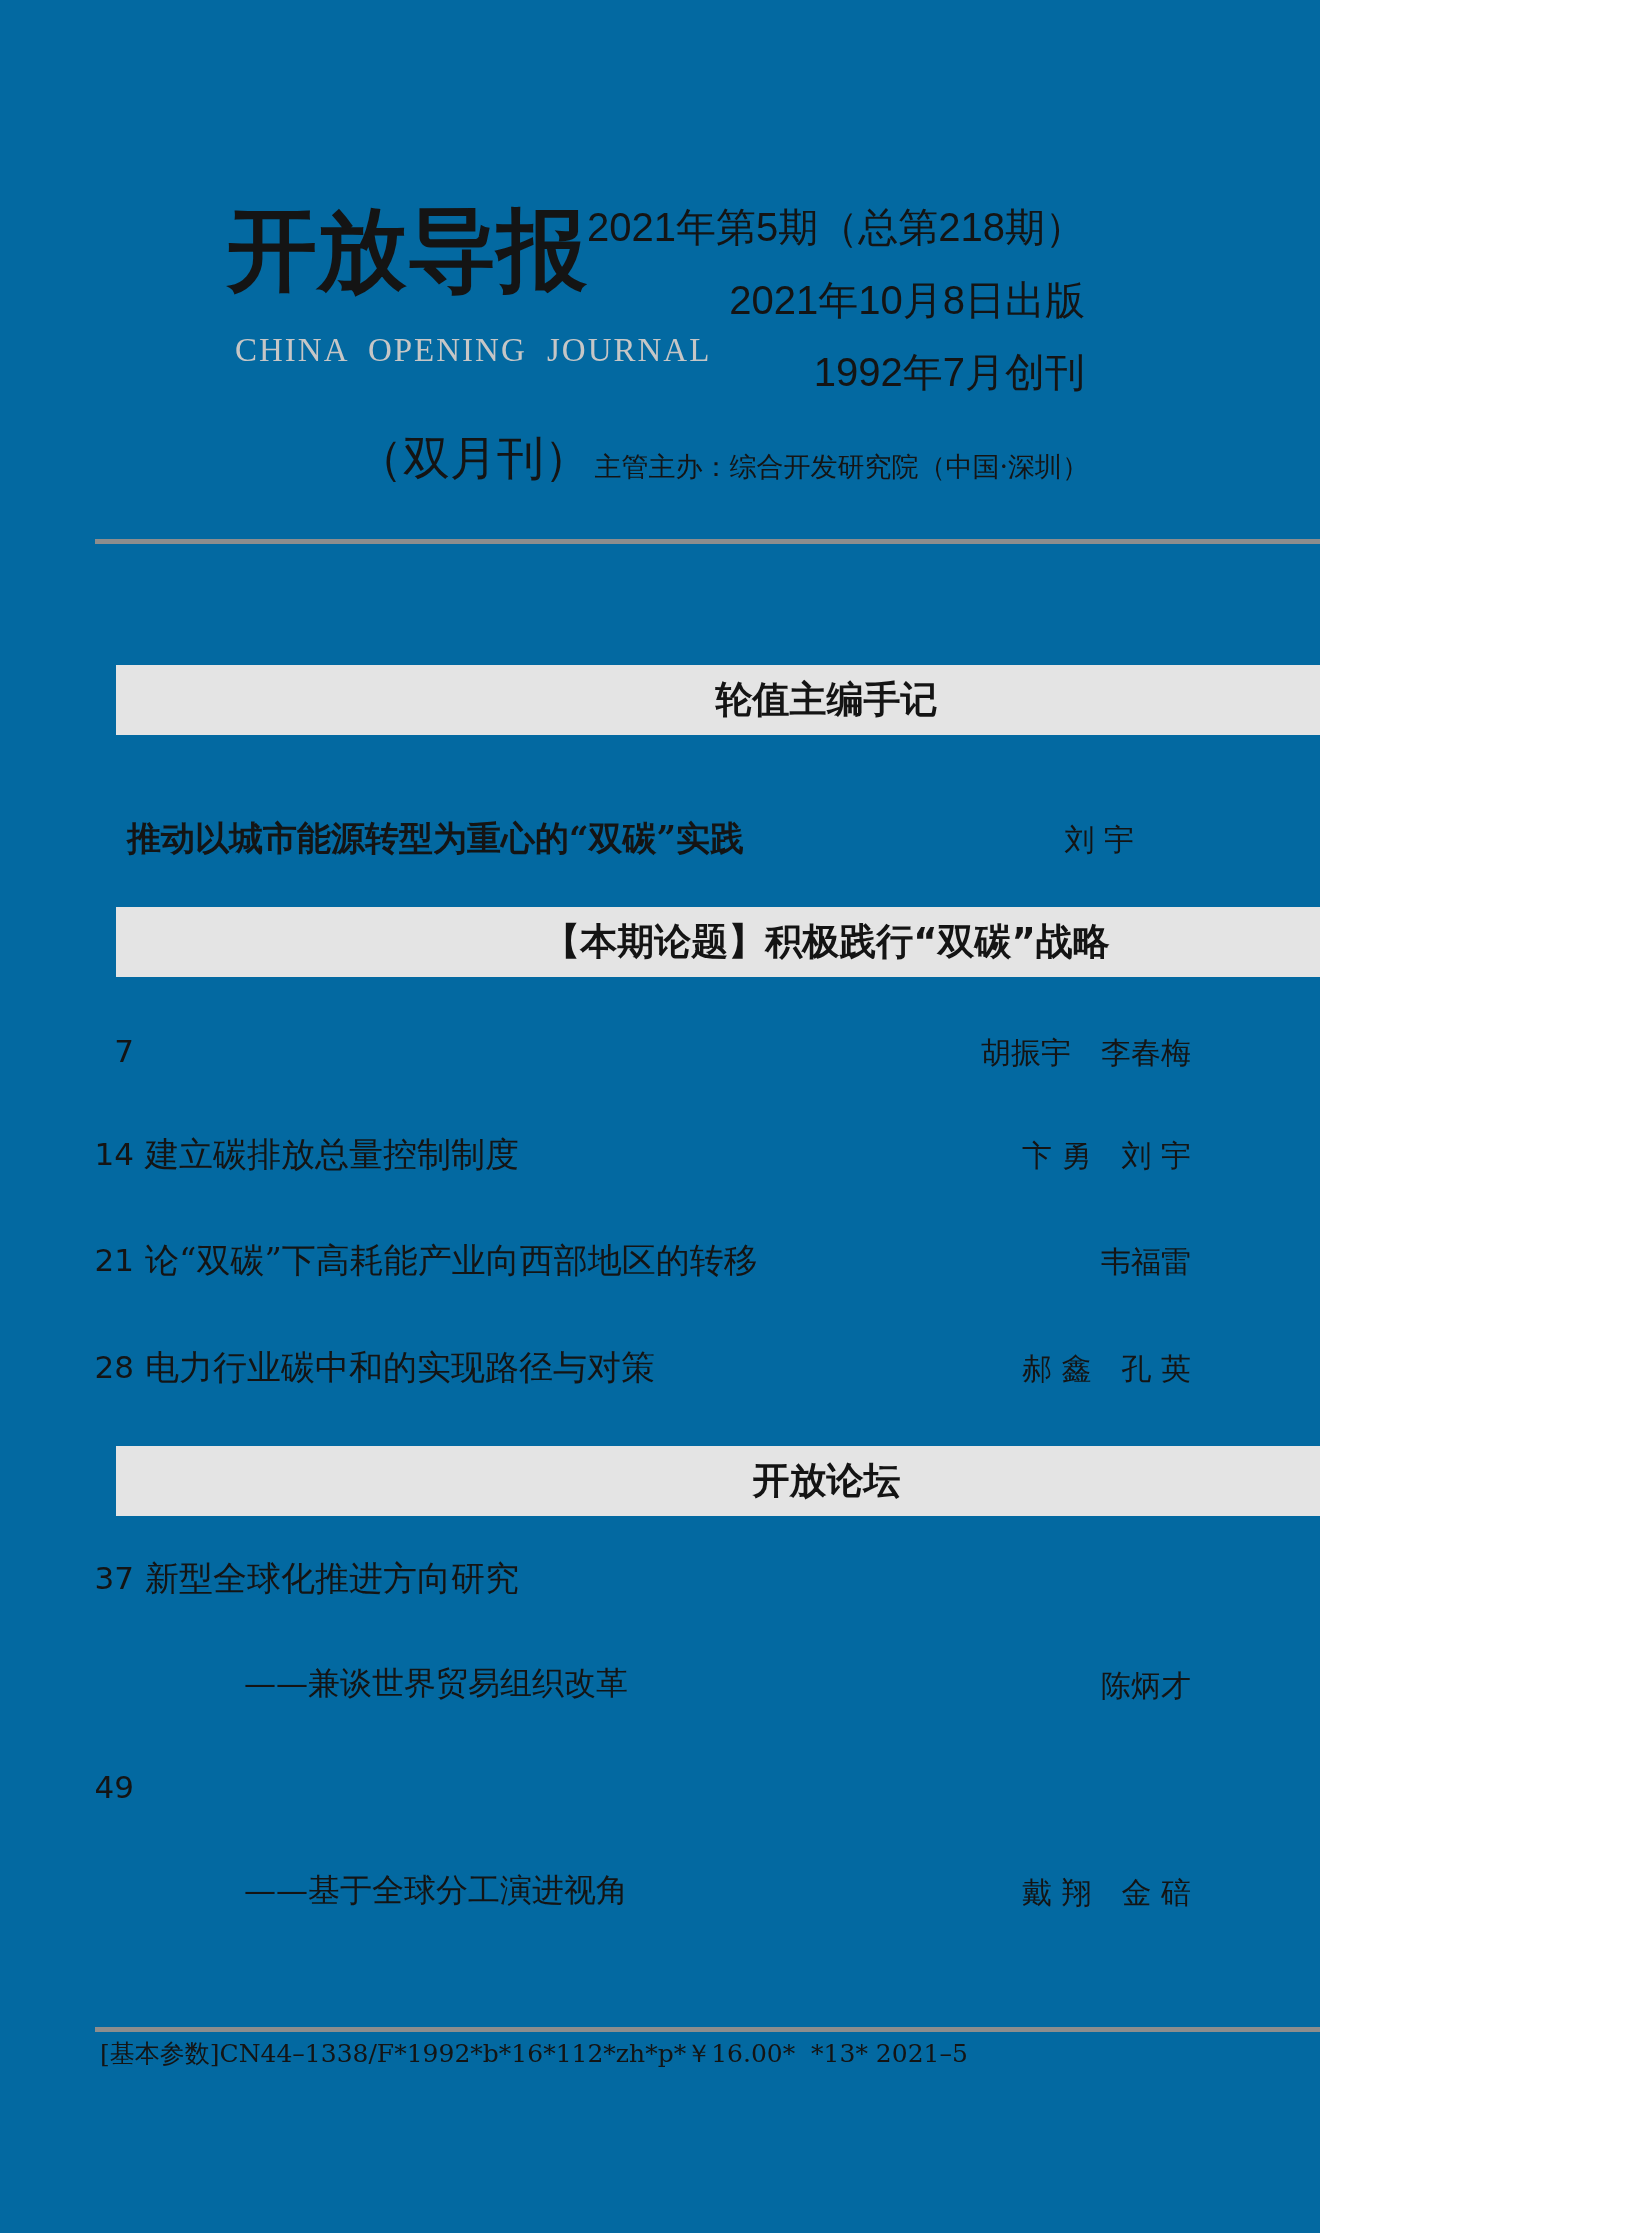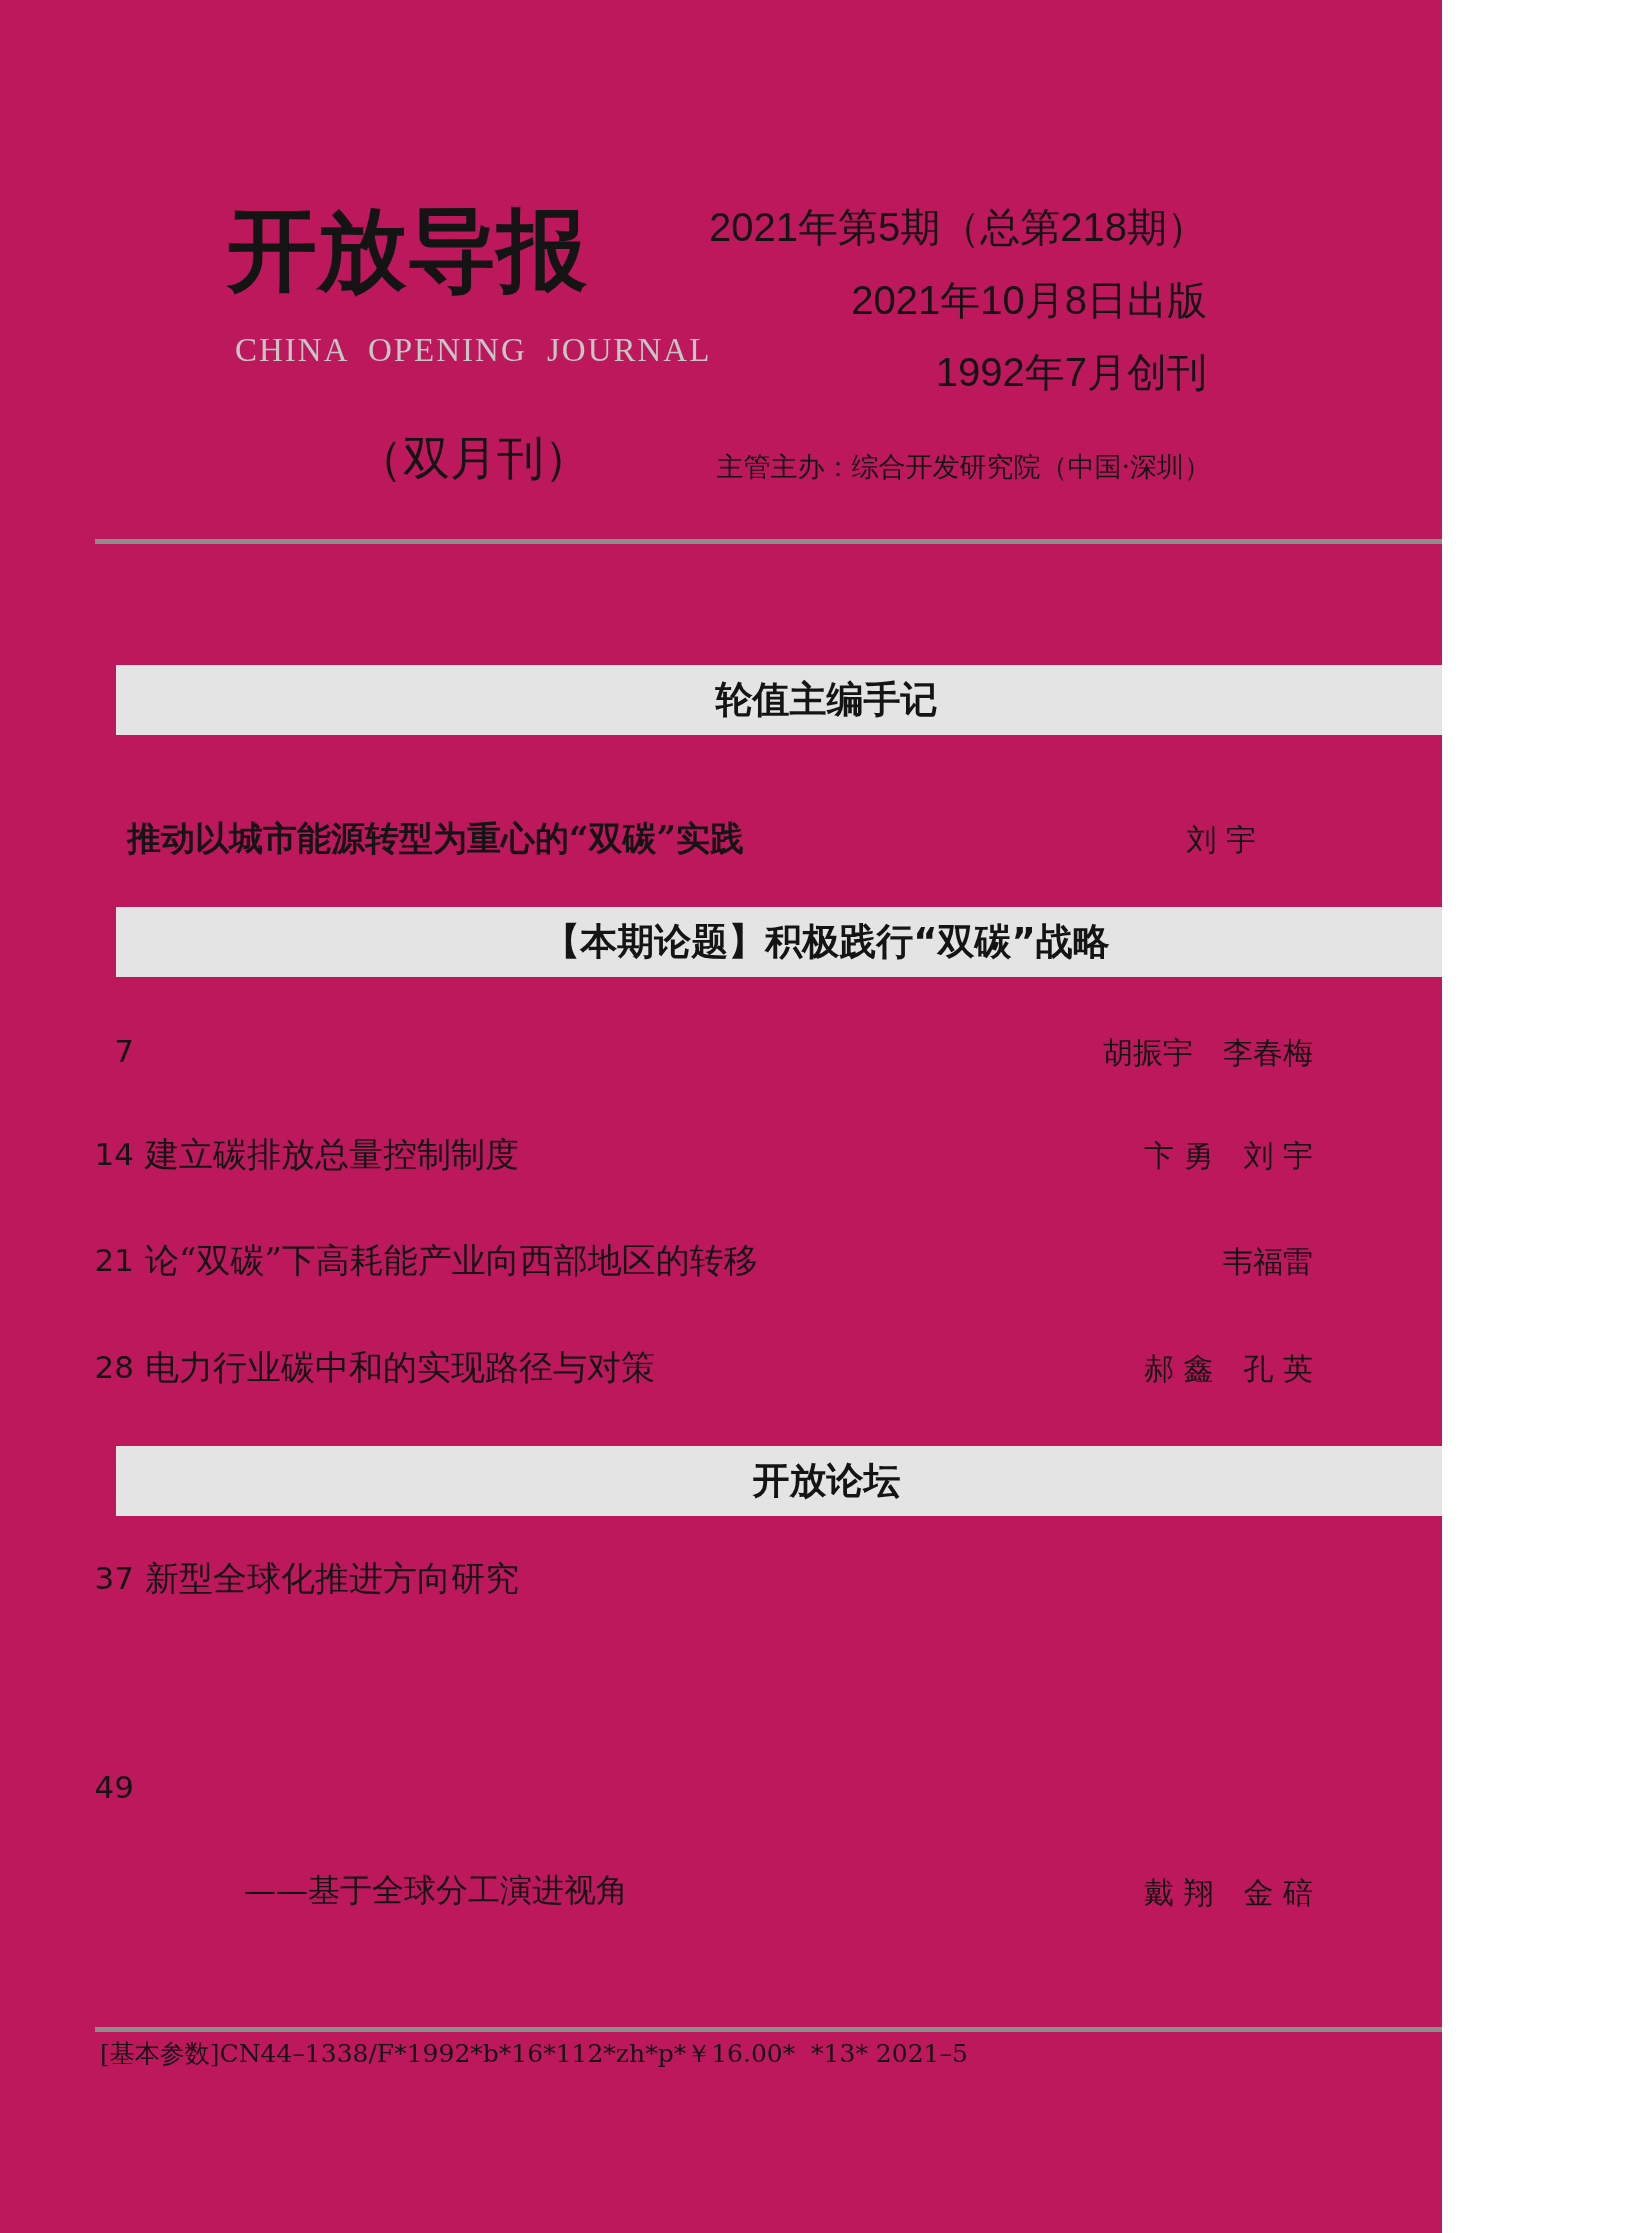--- a/index.html
+++ b/index.html
@@ -5,22 +5,22 @@
   :root{
     --banner_bg:#e4e4e4;
     --divider:#8d8d8d;
     --title_en:#c6c6c6;
     --text:#141414;
   }
   *{margin:0;padding:0;box-sizing:border-box;}
   html,body{background:#ffffff;}
   .page{
     position:relative;
-    width:1442px;height:2234px;
-    background:#be185d;
+    width:1320px;height:2234px;
+    background:#0369a1;
     color:var(--text);
     font-family:"DejaVu Serif", serif;
     overflow:hidden;
   }
   
   .title-cn{
     position:absolute;left:227px;top:204px;
     font-family:"DejaVu Serif", serif;
     font-weight:bold;
     font-size:90px;line-height:1;
@@ -163,20 +163,24 @@
     <span class="title">电力行业碳中和的实现路径与对策</span>
     <span class="authors">郝 鑫　孔 英</span>
   </div>
 
   <div class="banner banner-3">开放论坛</div>
 
   <div class="row row-e37a">
     <span class="num">37</span>
     <span class="title">新型全球化推进方向研究</span>
   </div>
+  <div class="row row-e37b">
+    <span class="subtitle">——兼谈世界贸易组织改革</span>
+    <span class="authors">陈炳才</span>
+  </div>
 
   <div class="row row-e49a">
     <span class="num">49</span>
   </div>
   <div class="row row-e49b">
     <span class="subtitle">——基于全球分工演进视角</span>
     <span class="authors">戴 翔　金 碚</span>
   </div>
 
   <div class="divider bottom-divider"></div>

